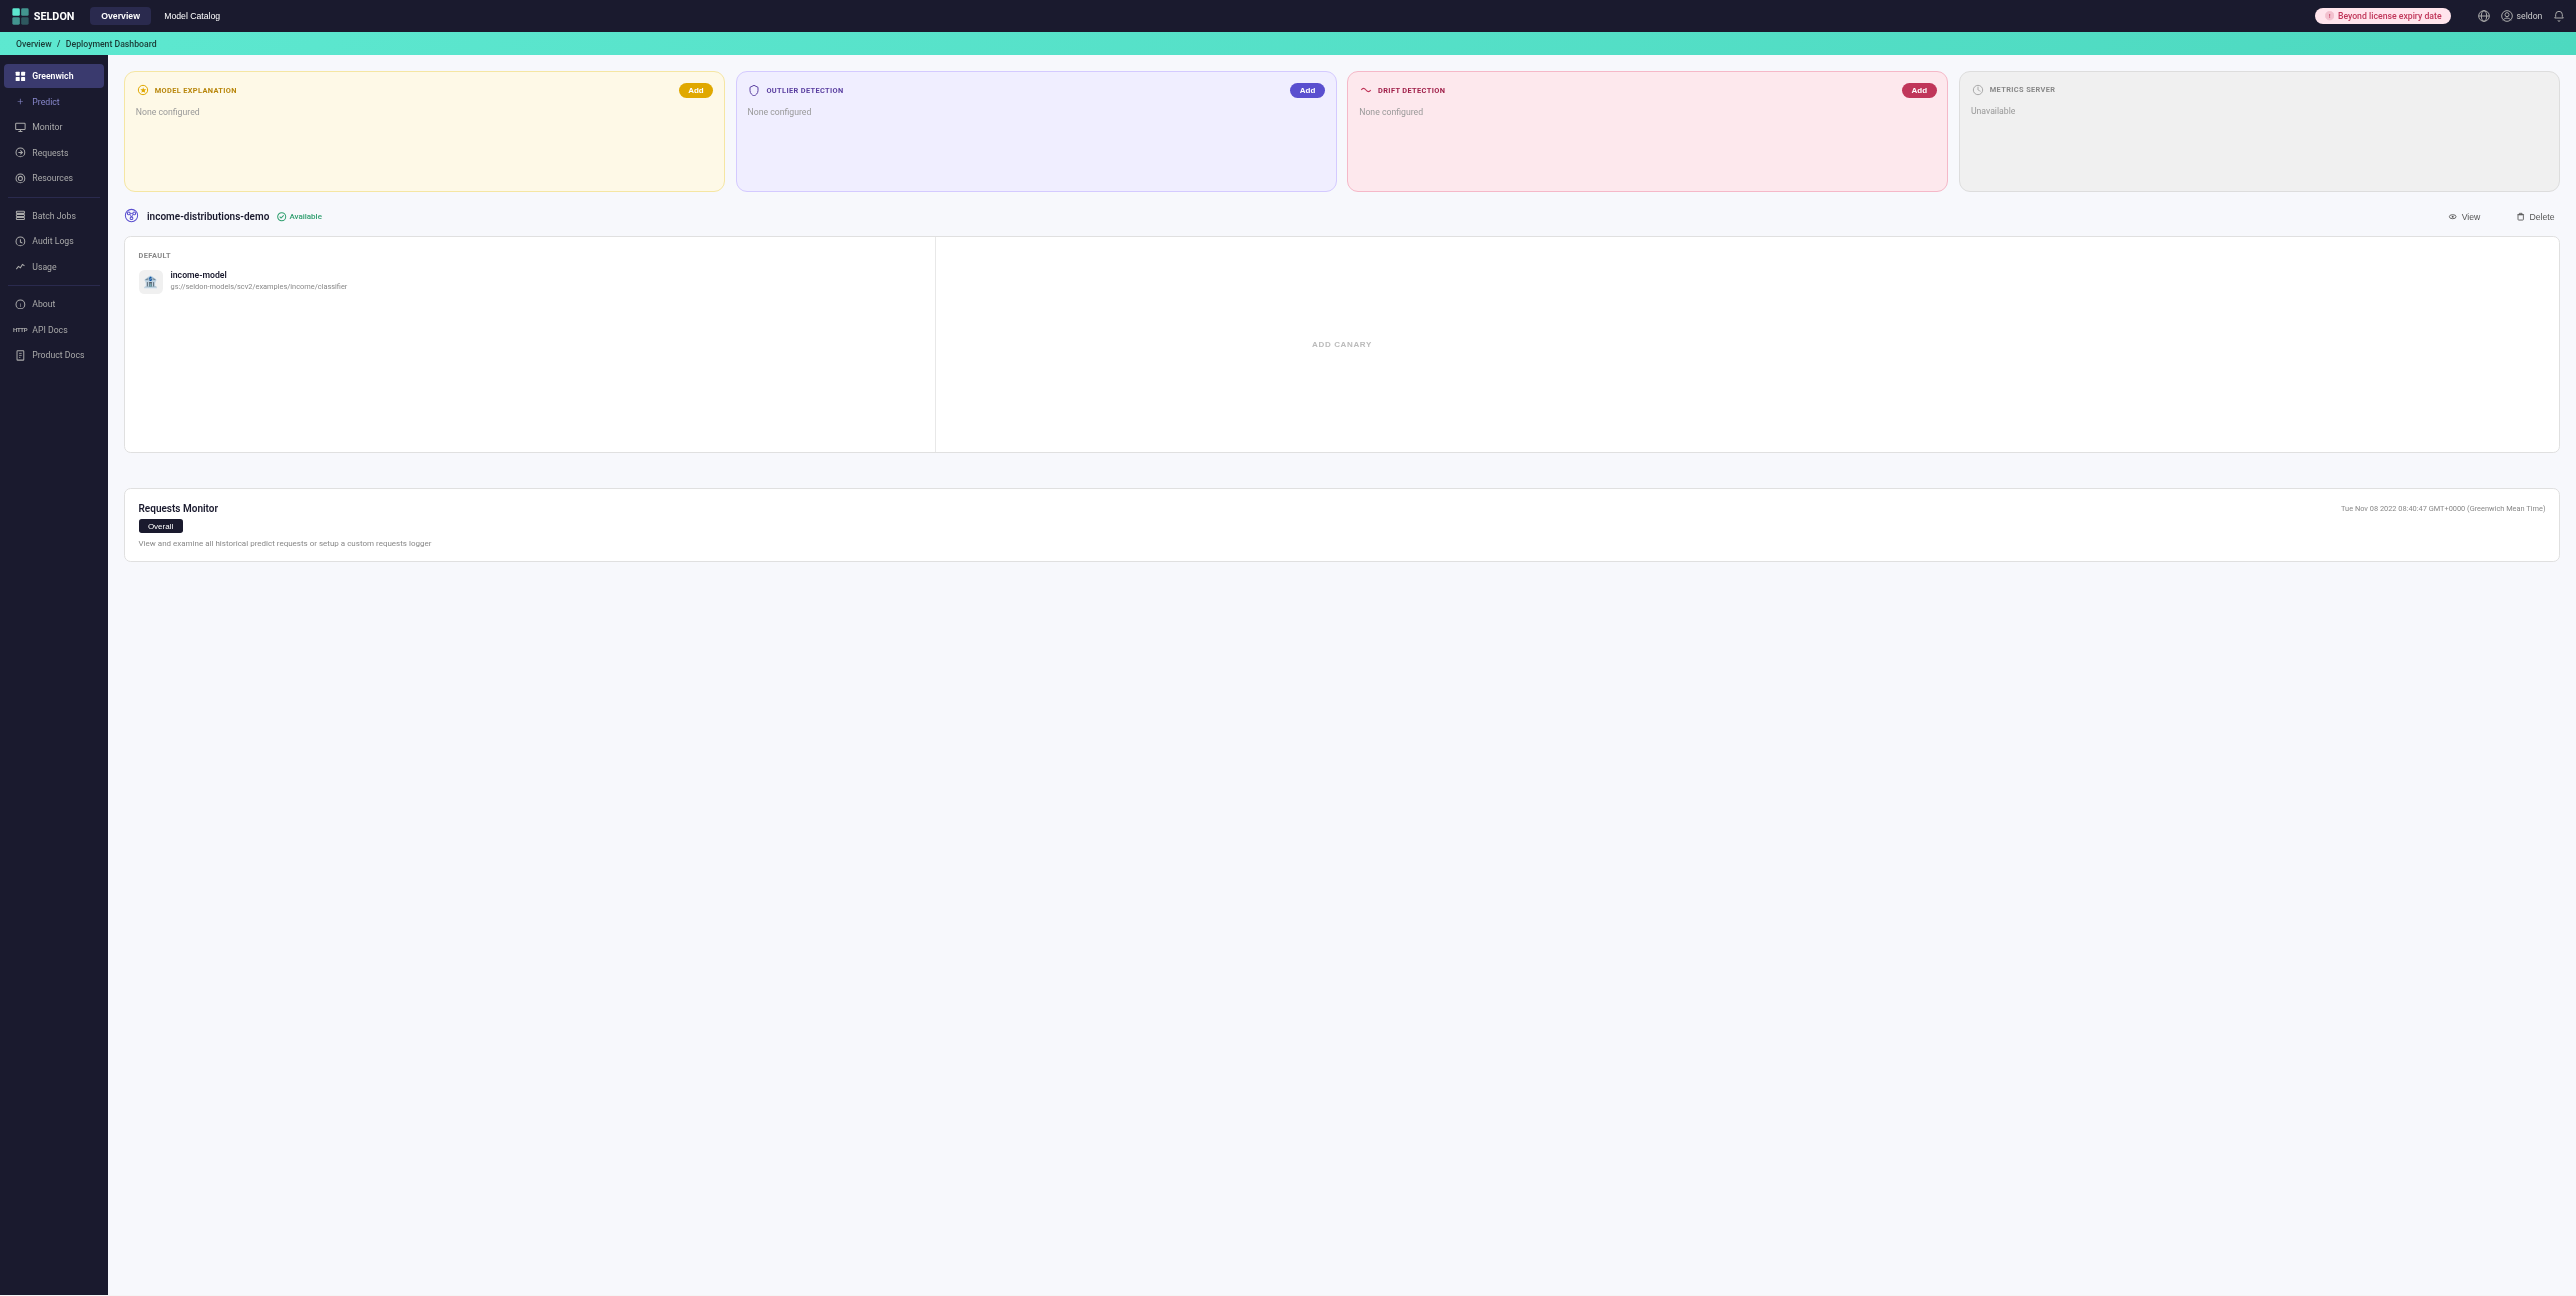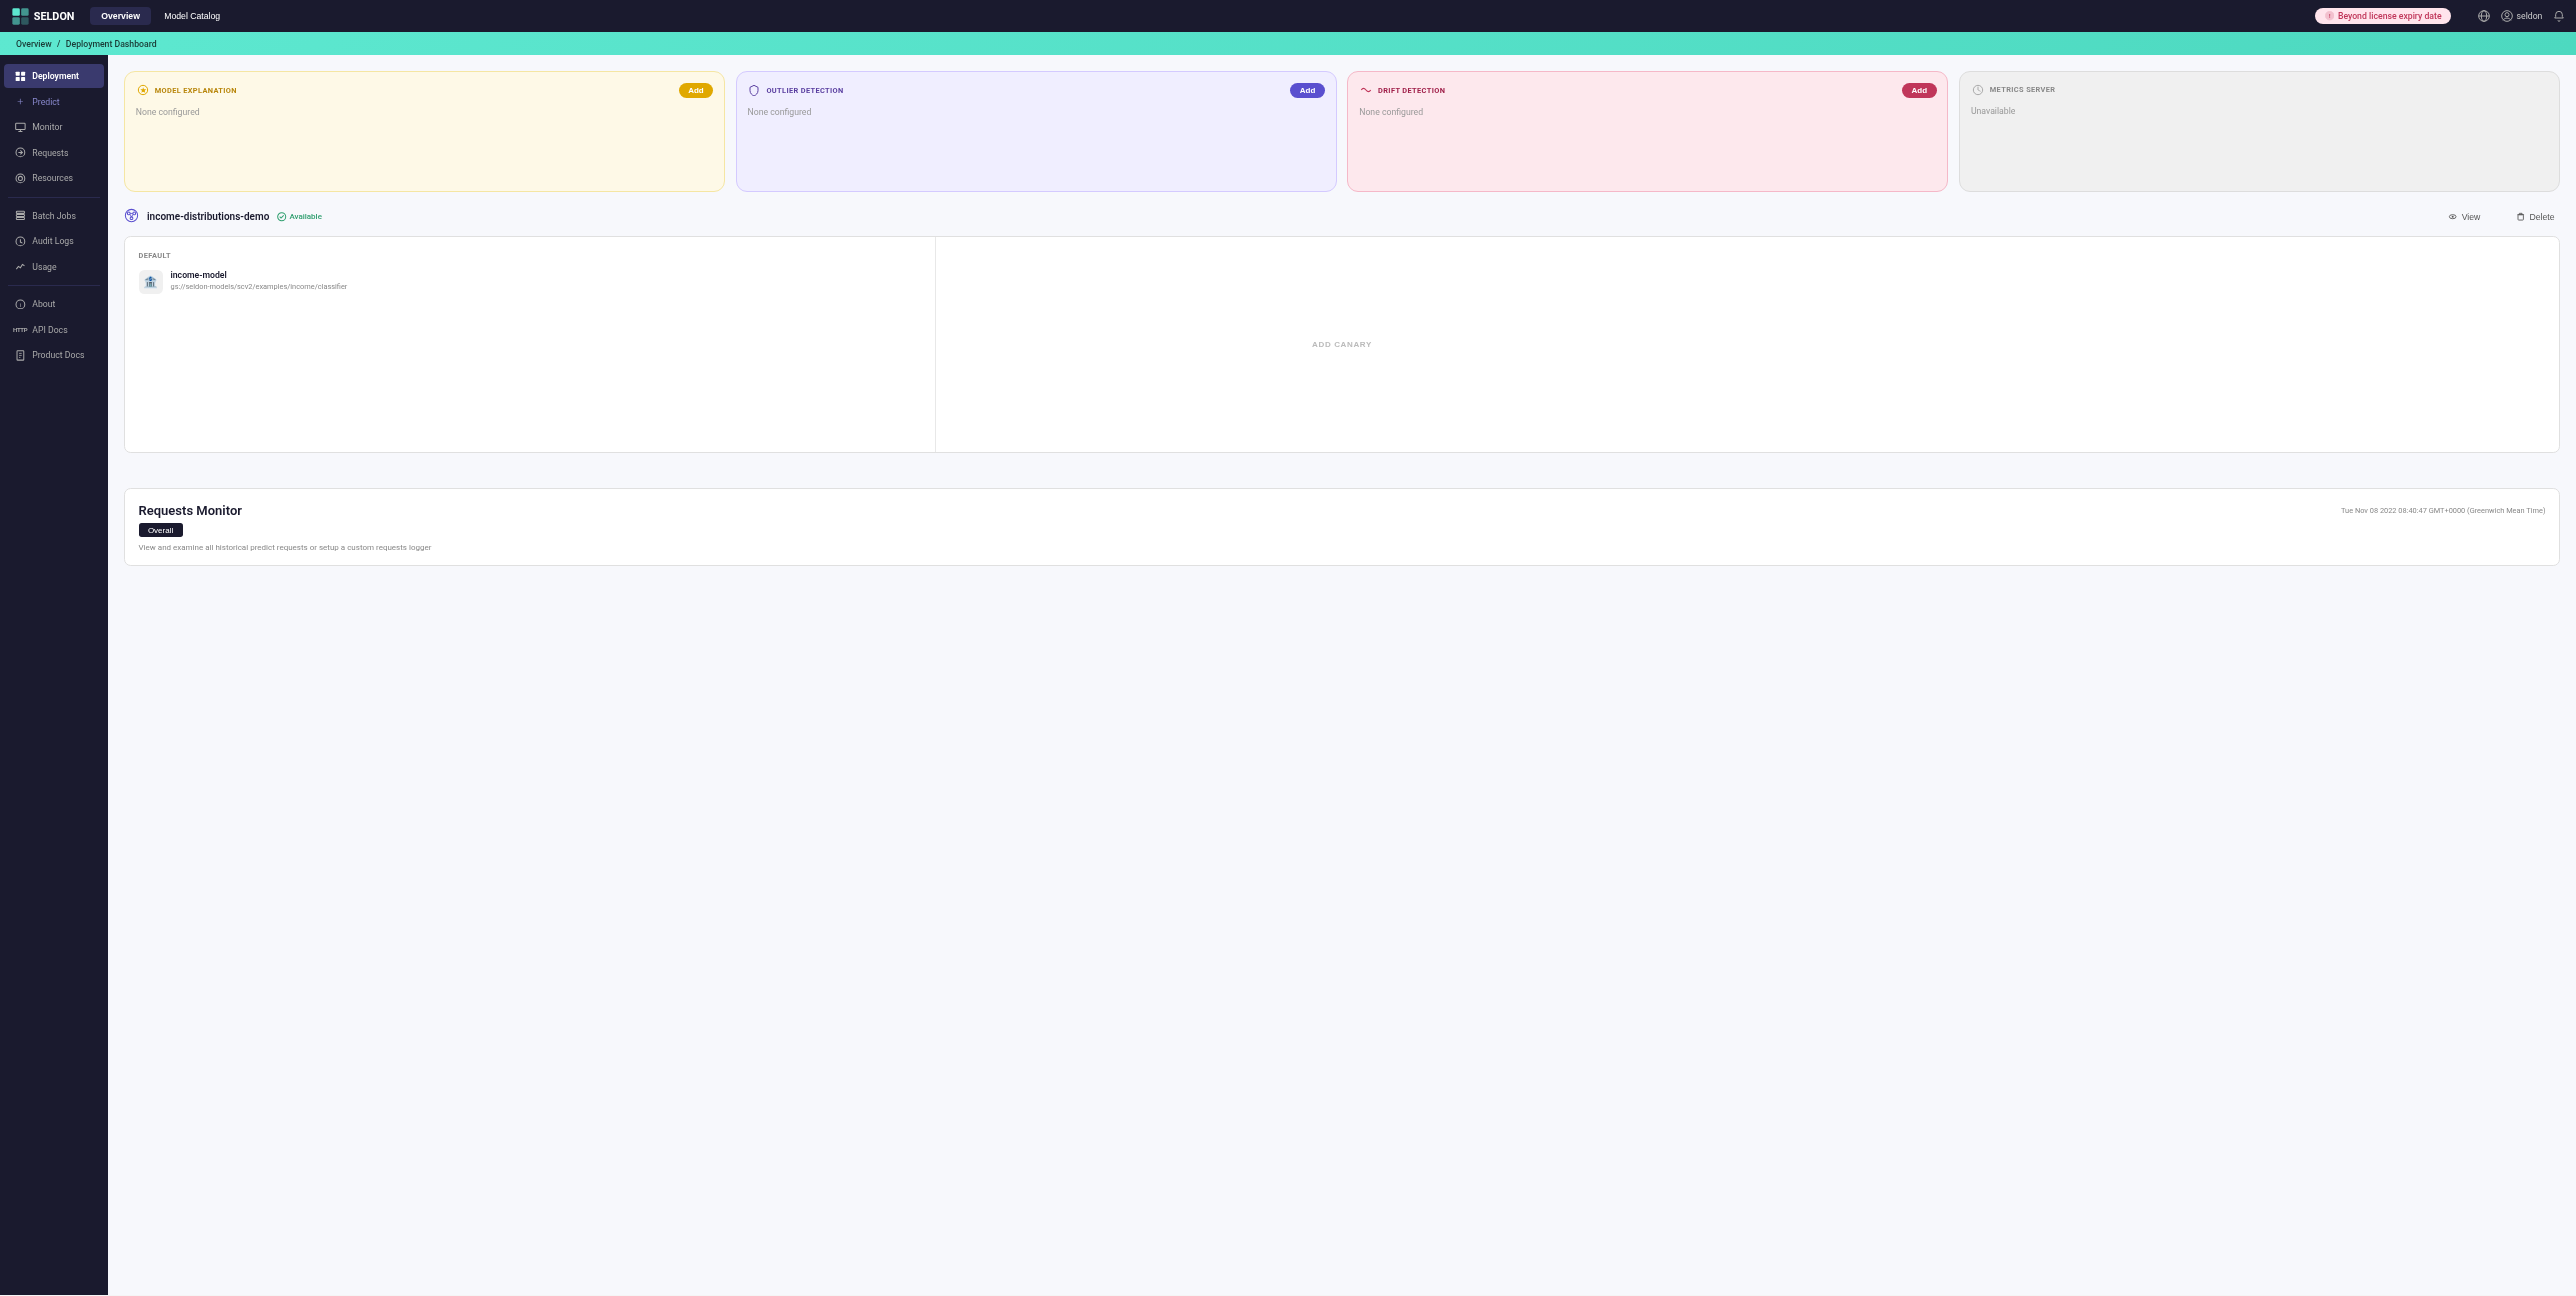--- a/index.html
+++ b/index.html
@@ -120,21 +120,21 @@
       display: flex; align-items: center; justify-content: center;
       height: 100%; min-height: 135px; width: 100%;
       background: none; border: none; cursor: pointer;
       font-size: 8px; font-weight: 600; color: #bbb; letter-spacing: 0.08em;
       text-transform: uppercase;
     }
 
     
     .requests-monitor { background: #fff; border-radius: 6.7px; border: 0.7px solid #e0e0e0; padding: 13.5px; }
     .monitor-header { display: flex; align-items: center; justify-content: space-between; margin-bottom: 5.4px; }
-    .monitor-title { font-size: 13px; font-weight: 600; color: #1a1a2e; }
+    .monitor-title { font-size: 10px; font-weight: 600; color: #1a1a2e; }
     .monitor-timestamp { font-size: 7.4px; color: #888; }
     .monitor-overall-btn {
       background: #1a1a2e; color: #fff; border: none; border-radius: 2.7px;
       padding: 2.7px 9.4px; font-size: 8px; cursor: pointer;
     }
     .monitor-desc { font-size: 8px; color: #888; margin-top: 5.4px; }
 
     
     ::-webkit-scrollbar { width: 4px; }
     ::-webkit-scrollbar-track { background: transparent; }
@@ -196,21 +196,21 @@
   <aside class="sidebar">
     <div class="sidebar-item active">
       <span class="icon">
         <svg width="10.8" height="10.8" viewBox="0 0 16 16">
             <rect x="1" y="1" width="6" height="6" rx="1" fill="#fff"></rect>
             <rect x="9" y="1" width="6" height="6" rx="1" fill="#fff"></rect>
             <rect x="1" y="9" width="6" height="6" rx="1" fill="#fff"></rect>
             <rect x="9" y="9" width="6" height="6" rx="1" fill="#fff"></rect>
           </svg>
       </span>
-      <span>Deployment</span>
+      <span>Greenwich</span>
     </div>
     <div class="sidebar-item add-item">
       <span class="icon plus" style="font-size:10.8px;color:#8888cc;font-weight:300;">+</span>
       <span>Predict</span>
     </div>
     <div class="sidebar-item">
       <span class="icon">
         <svg width="10.8" height="10.8" viewBox="0 0 16 16">
             <rect x="1" y="2" width="14" height="9" rx="1" fill="none" stroke="#aaa" stroke-width="1.5"></rect>
             <path d="M5 14h6M8 11v3" stroke="#aaa" stroke-width="1.5"></path>

